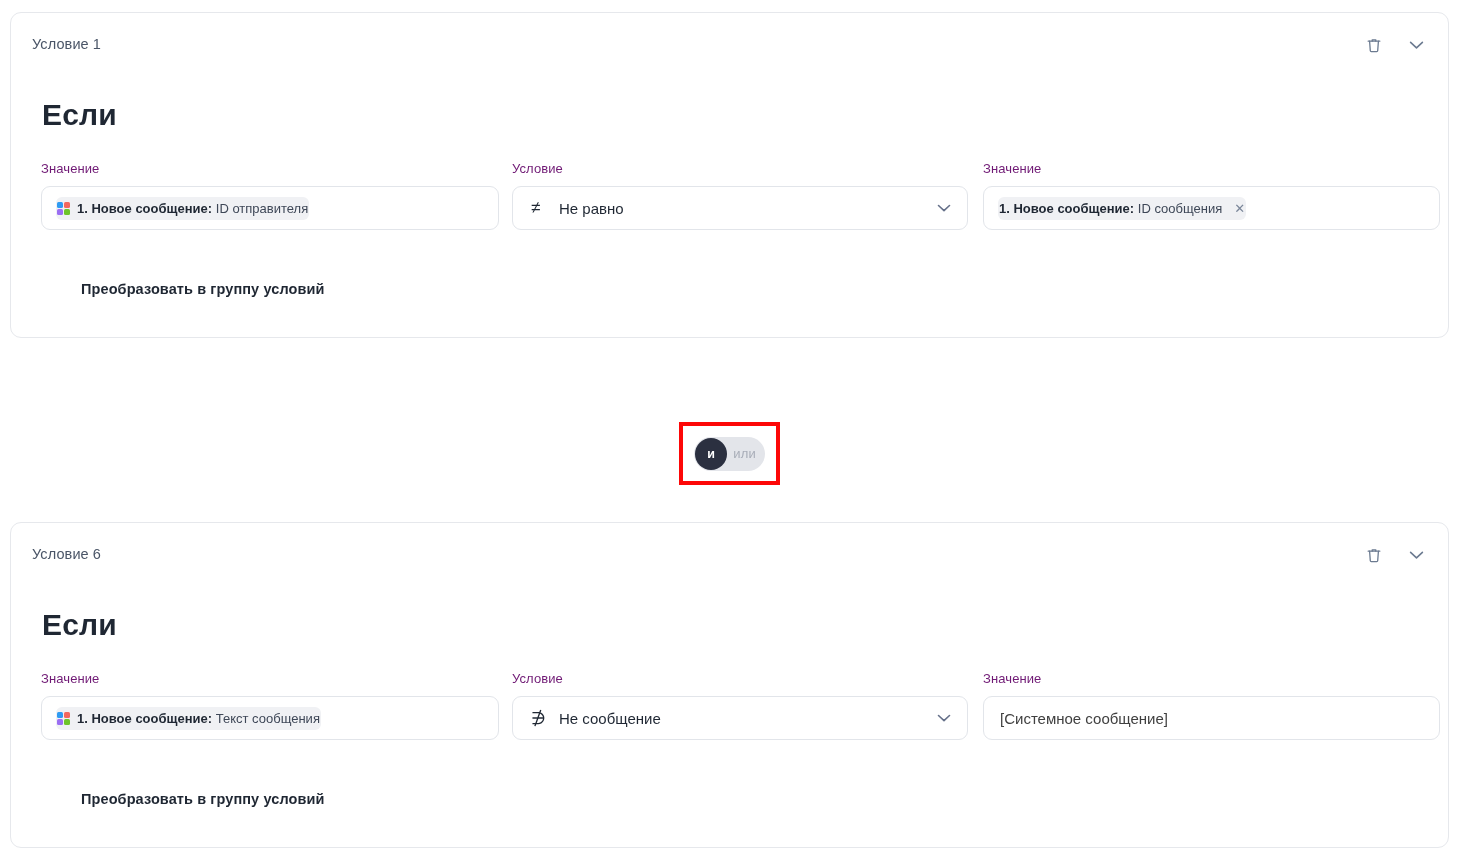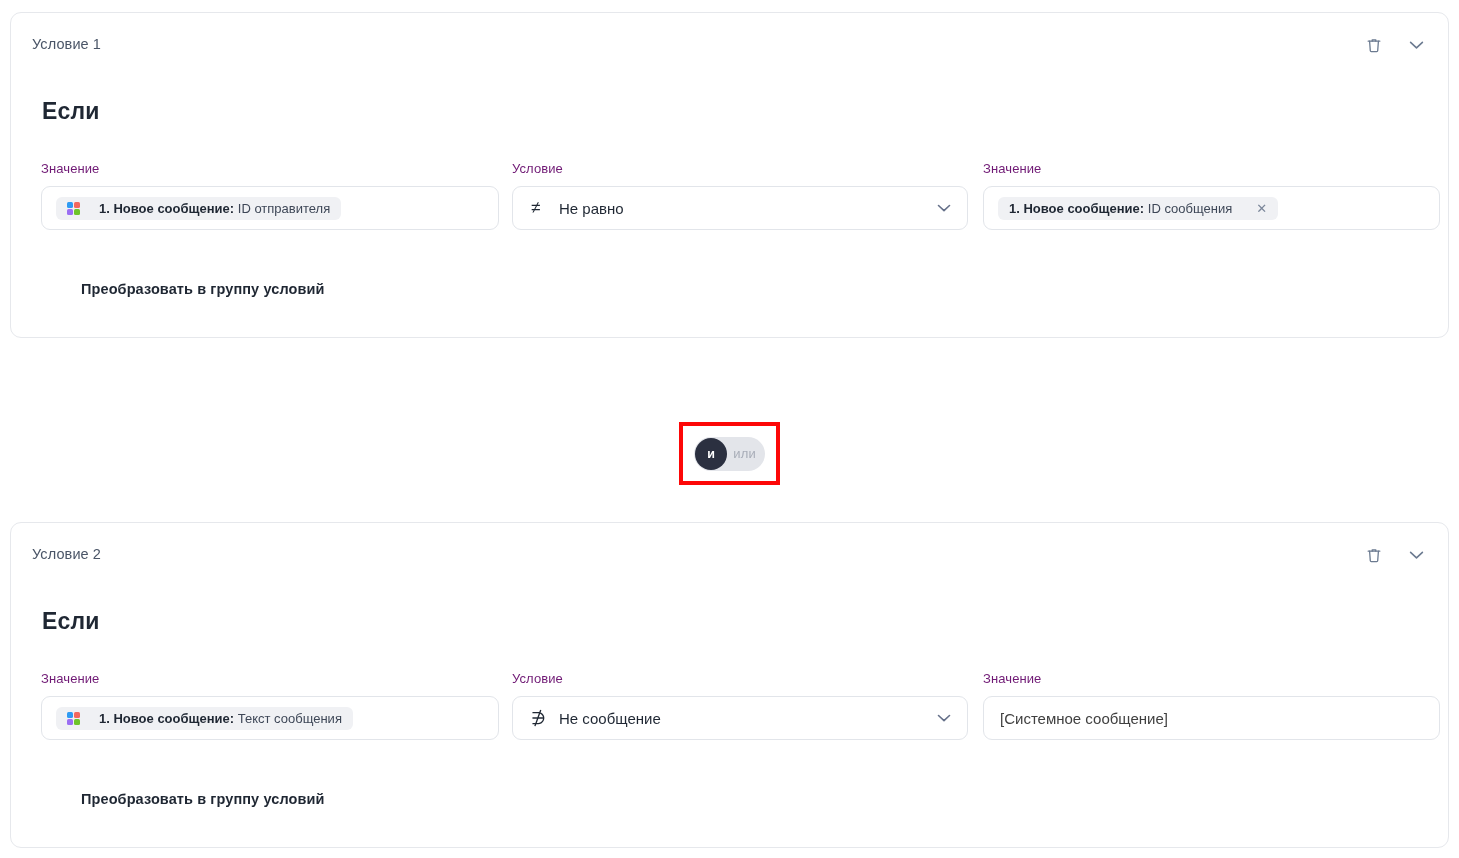--- a/index.html
+++ b/index.html
@@ -67,21 +67,21 @@
     cursor: pointer;
     background: none;
     border: none;
     padding: 0;
   }
   .icon-btn svg { display: block; }
 
   .if-title {
     position: absolute;
     left: 31px;
-    font-size: 23px;
+    font-size: 30px;
     font-weight: bold;
     color: #1f2733;
     letter-spacing: .2px;
   }
   #card-1 .if-title { top: 85px; }
   #card-2 .if-title { top: 85px; }
 
   
   .field-row {
     position: absolute;
@@ -116,24 +116,24 @@
     align-items: center;
     padding: 0 14px;
     cursor: text;
   }
   .control.select { cursor: pointer; padding-left: 18px; }
 
   
   .chip {
     display: inline-flex;
     align-items: flex-end;
-    gap: 19px;
+    gap: 7px;
     background: #f0f1f4;
     border-radius: 6px;
-    padding: 5px 11px;
+    padding: 5px 1px;
     font-size: 13px;
     line-height: 1;
     max-width: 100%;
     cursor: default;
   }
   .chip .chip-text { white-space: nowrap; }
   .chip .chip-text b {
     font-weight: bold;
     color: #1f2733;
   }
@@ -327,21 +327,21 @@
 
   <div class="toggle-wrap">
     <div class="toggle">
       <span class="toggle-knob">и</span>
       <span class="toggle-off-label">или</span>
     </div>
   </div>
 
   <section class="cond-card" id="card-2">
     <div class="card-head">
-      <div class="card-title">Условие 2</div>
+      <div class="card-title">Условие 6</div>
       <div class="card-actions">
         <button class="icon-btn" aria-label="delete">
           <svg width="16" height="17" viewBox="0 0 16 17" fill="none" stroke="currentColor" stroke-width="1.3" stroke-linecap="round" stroke-linejoin="round">
             <path d="M2.2 4.2h11.6"></path>
             <path d="M6.2 4.2V2.8h3.6v1.4"></path>
             <path d="M3.6 4.2l.7 9.6a1 1 0 0 0 1 .9h5.4a1 1 0 0 0 1-.9l.7-9.6"></path>
           </svg>
         </button>
         <button class="icon-btn" aria-label="collapse">
           <svg width="15" height="10" viewBox="0 0 15 10" fill="none" stroke="currentColor" stroke-width="1.6" stroke-linecap="round" stroke-linejoin="round">

